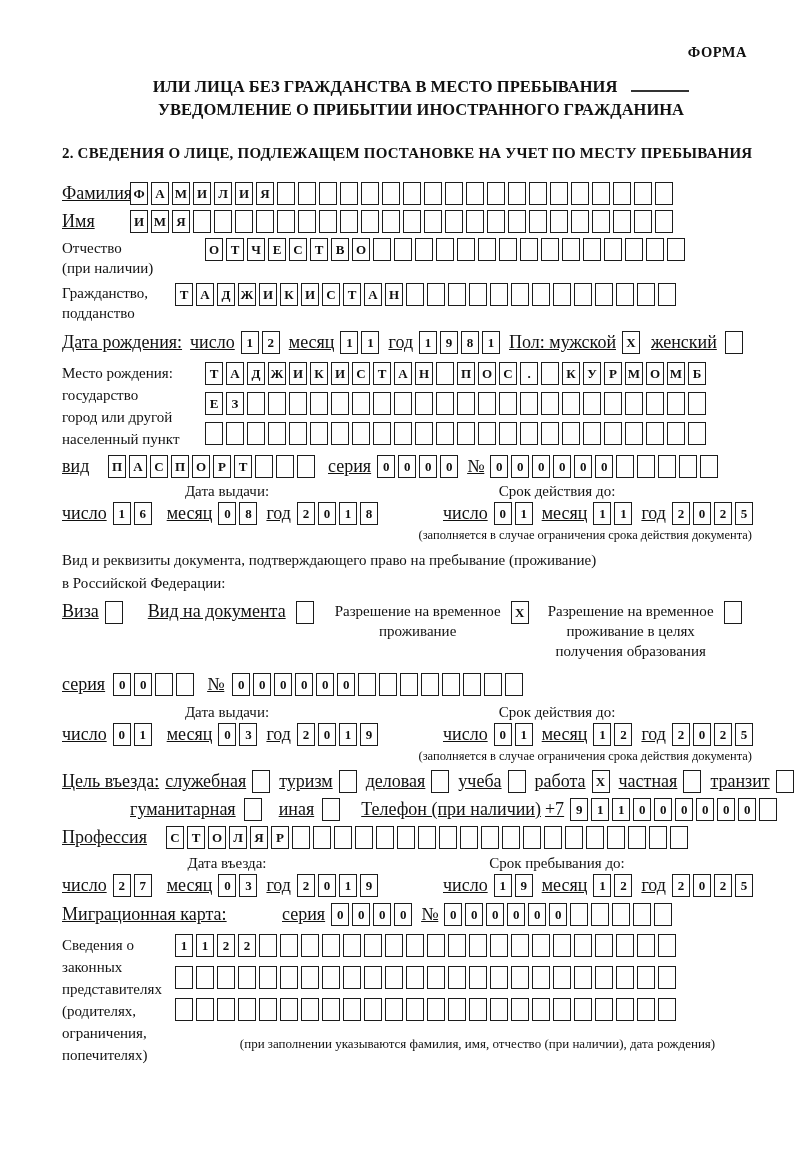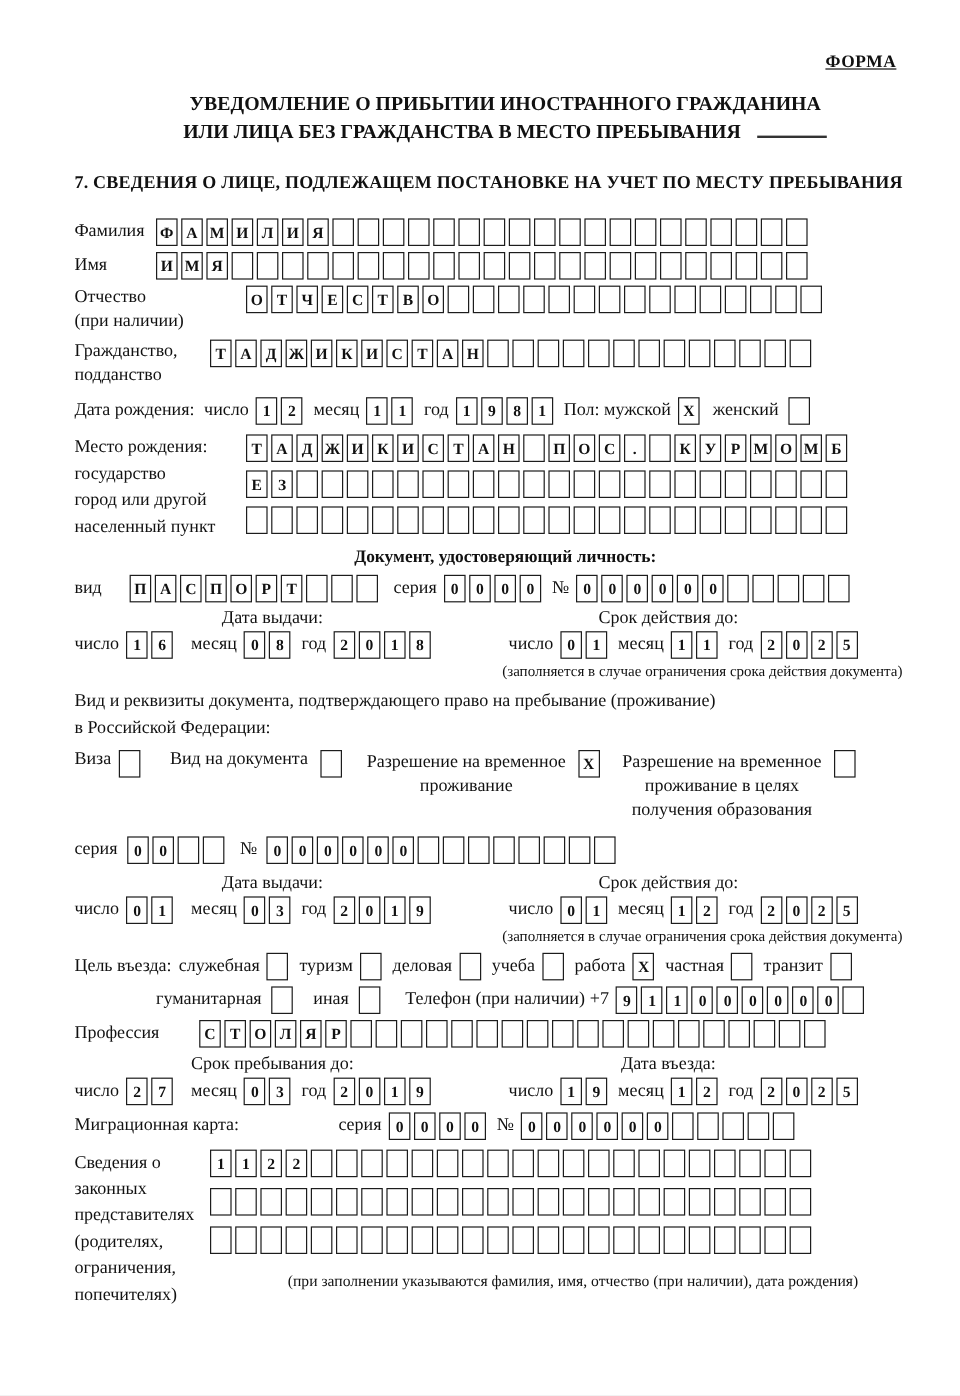--- a/index.html
+++ b/index.html
@@ -5,27 +5,27 @@
   * { box-sizing: border-box; }
   html, body { margin: 0; padding: 0; background: #e8e8e8; }
   .page {
     width: 800px; height: 1163px; margin: 0 auto; background: #ffffff;
     font-family: "Liberation Serif", "DejaVu Serif", serif;
     color: #111; padding: 28px 20px 10px 62px; overflow: hidden;
   }
   .top-right { margin-left: 558px; font-size: 13.5px; line-height: 18px; }
   .top-right .rev { font-size: 12.5px; line-height: 17px; }
   .top-right .rev.first { margin-top: 4px; }
-  .forma { text-align: right; padding-right: 33px; font-weight: bold; font-size: 14.5px; margin-top: 16px; letter-spacing: .5px; text-decoration: underline; }
+  .forma { text-align: right; padding-right: 33px; font-weight: bold; font-size: 14.5px; margin-top: 16px; letter-spacing: .5px; }
   .title { text-align: center; font-weight: bold; font-size: 16.5px; line-height: 23px; margin-top: 14px; }
   .blank-line { display: inline-block; width: 58px; border-bottom: 2px solid #333; margin-left: 14px; vertical-align: baseline; }
   .sec1 { font-weight: bold; font-size: 15px; margin-top: 24px; margin-bottom: 20px; letter-spacing: .2px; }
   .row { display: flex; align-items: center; margin-bottom: 5px; }
   .row.top { align-items: flex-start; }
-  .lbl { font-size: 15px; white-space: nowrap; }
+  .lbl { font-size: 18px; white-space: nowrap; text-decoration: underline; }
   .mr6 { margin-right: 6px; } .mr8 { margin-right: 8px; }
   .cells { display: inline-flex; flex-wrap: nowrap; }
   .cell {
     display: inline-flex; width: 18px; height: 23px; border: 1px solid #1c1c1c;
     margin-right: 3px; align-items: center; justify-content: center;
     font-size: 13px; font-weight: bold; flex: 0 0 auto; background: #fff;
   }
   .lblcol { flex: 0 0 auto; font-size: 15px; line-height: 20px; }
   .stack { display: flex; flex-direction: column; font-size: 15px; line-height: 20px; font-family: Liberation Serif, serif; }
   .stack.center { text-align: center; }
@@ -38,25 +38,25 @@
 </style>
 </head>
 <body>
 
 <div class="page">
 
 
   <div class="forma">ФОРМА</div>
 
   <div class="title">
+    <div><span>ИЛИ ЛИЦА БЕЗ ГРАЖДАНСТВА В МЕСТО ПРЕБЫВАНИЯ</span><span class="blank-line"></span></div>
     <div>УВЕДОМЛЕНИЕ О ПРИБЫТИИ ИНОСТРАННОГО ГРАЖДАНИНА</div>
-    <div><span>ИЛИ ЛИЦА БЕЗ ГРАЖДАНСТВА В МЕСТО ПРЕБЫВАНИЯ</span><span class="blank-line"></span></div>
-  </div>
-
-  <div class="sec1">7. СВЕДЕНИЯ О ЛИЦЕ, ПОДЛЕЖАЩЕМ ПОСТАНОВКЕ НА УЧЕТ ПО МЕСТУ ПРЕБЫВАНИЯ</div>
+  </div>
+
+  <div class="sec1">2. СВЕДЕНИЯ О ЛИЦЕ, ПОДЛЕЖАЩЕМ ПОСТАНОВКЕ НА УЧЕТ ПО МЕСТУ ПРЕБЫВАНИЯ</div>
 
   <div class="row">
     <span class="lbl" style="width:68px">Фамилия</span>
     <span class="cells">
         <span class="cell">Ф</span>
         <span class="cell">А</span>
         <span class="cell">М</span>
         <span class="cell">И</span>
         <span class="cell">Л</span>
         <span class="cell">И</span>
@@ -291,21 +291,20 @@
           <span class="cell"></span>
           <span class="cell"></span>
           <span class="cell"></span>
           <span class="cell"></span>
           <span class="cell"></span>
           <span class="cell"></span>
         </div>
     </div>
   </div>
 
-  <div class="doc-heading">Документ, удостоверяющий личность:</div>
 
   <div class="row">
     <span class="lbl" style="width:46px">вид</span>
     <span class="cells" style="margin-right:10px">
         <span class="cell">П</span>
         <span class="cell">А</span>
         <span class="cell">С</span>
         <span class="cell">П</span>
         <span class="cell">О</span>
         <span class="cell">Р</span>
@@ -562,22 +561,22 @@
         <span class="cell"></span>
         <span class="cell"></span>
         <span class="cell"></span>
         <span class="cell"></span>
         <span class="cell"></span>
         <span class="cell"></span>
       </span>
   </div>
 
   <div class="row" style="margin-top:6px; margin-bottom:2px">
+    <span class="dh" style="width:330px">Дата въезда:</span>
     <span class="dh" style="width:330px">Срок пребывания до:</span>
-    <span class="dh" style="width:330px">Дата въезда:</span>
   </div>
   <div class="row">
     <span class="lbl mr6">число</span>
     <span class="cells" style="margin-right:12px">
         <span class="cell">2</span>
         <span class="cell">7</span>
       </span>
     <span class="lbl mr6">месяц</span>
     <span class="cells mr6">
         <span class="cell">0</span>

